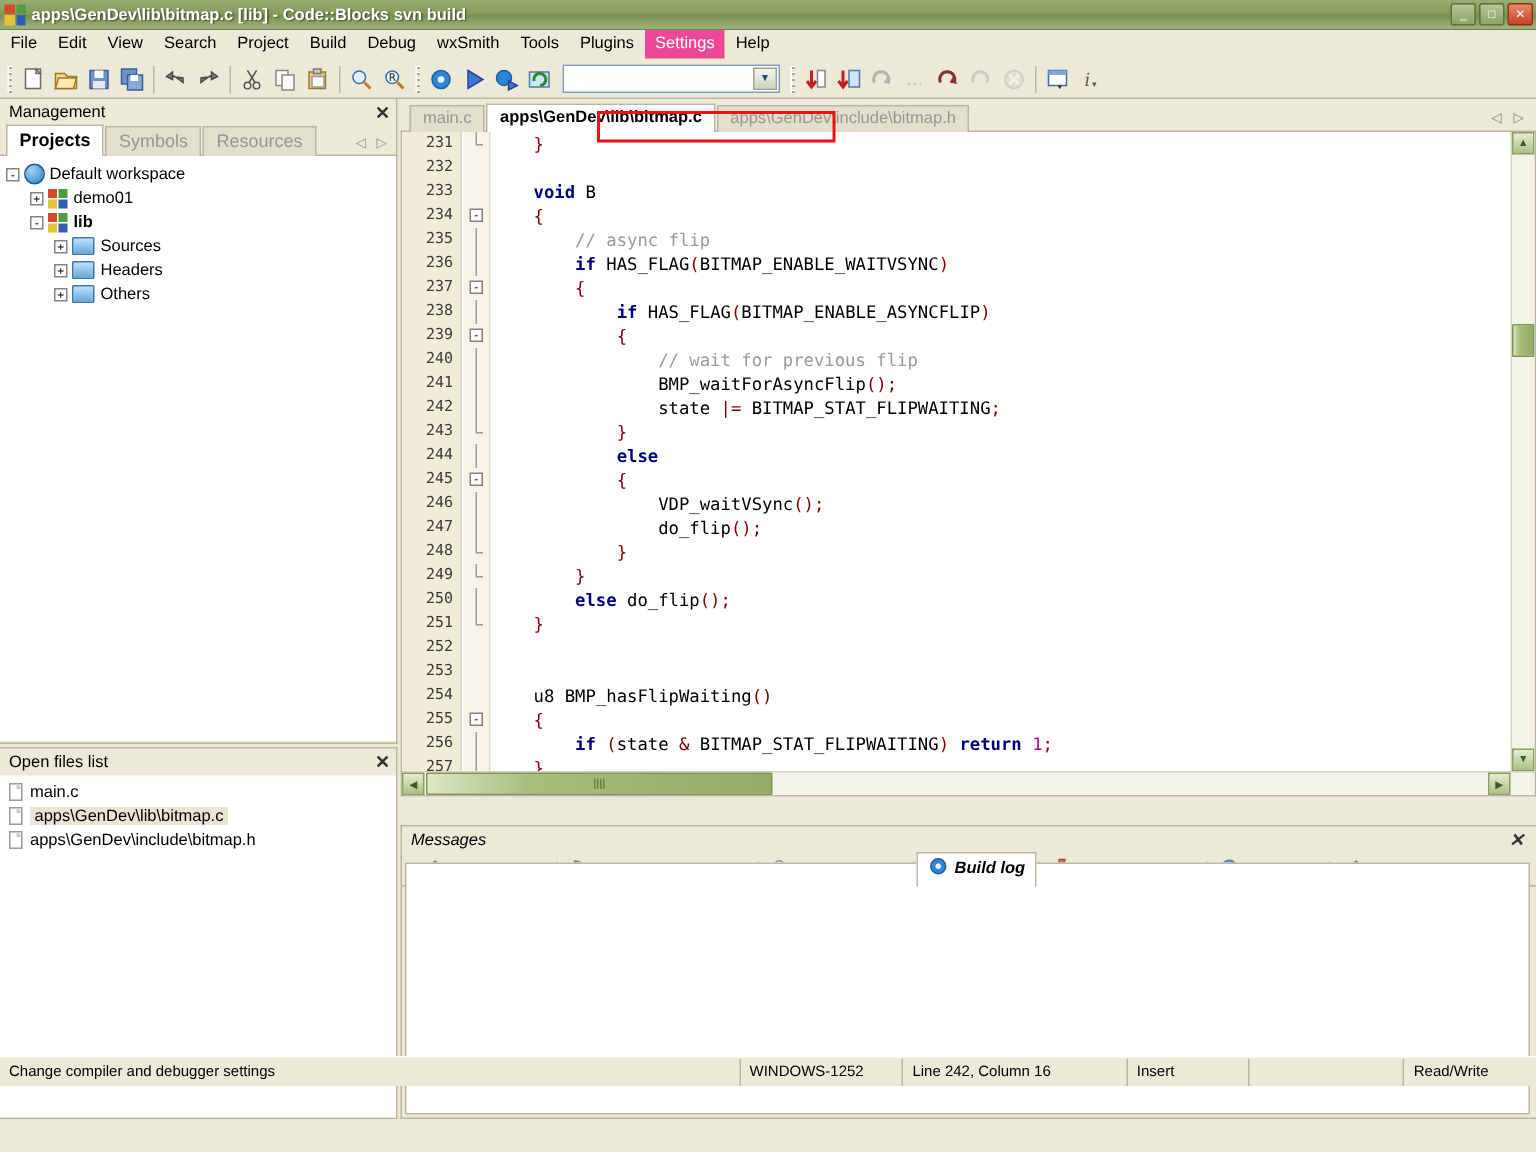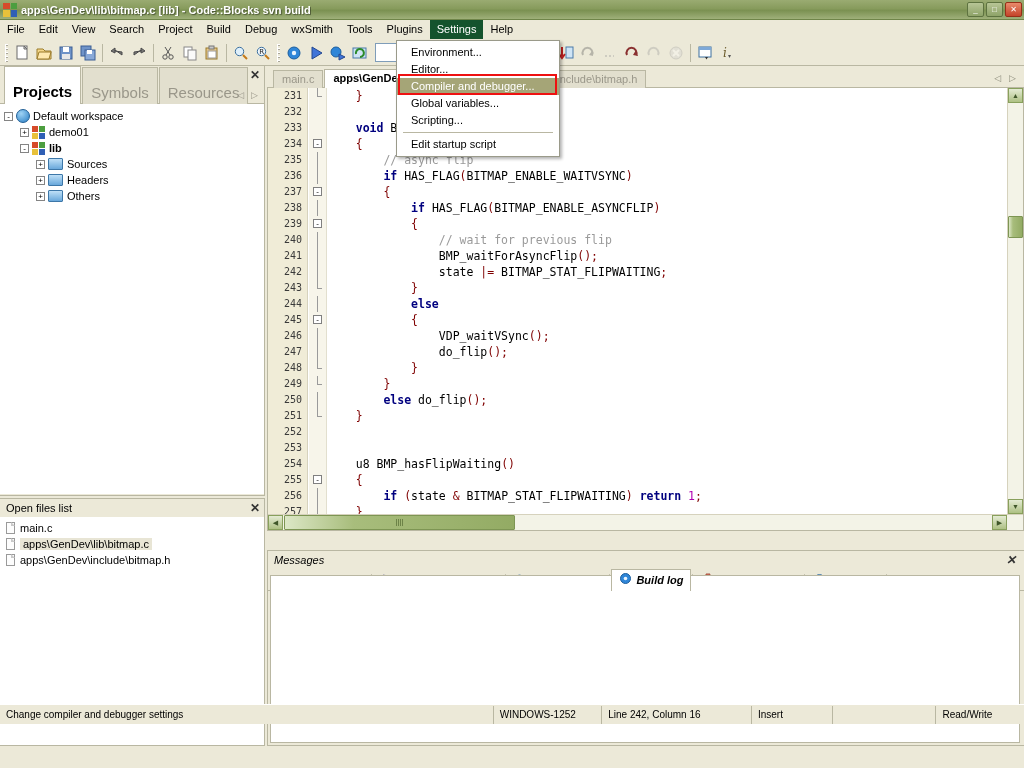--- a/index.html
+++ b/index.html
@@ -47,21 +47,21 @@
 
   
   #menubar {
     position:absolute; left:0; top:20px; width:1024px; height:20px;
     background:#ece9d8; display:flex; align-items:center;
     border-bottom:1px solid #ece9d8;
   }
   .menu-item {
     padding: 2px 7px; font-size:11px; color:#000; white-space:nowrap; line-height:15px;
   }
-  .menu-item.active { background:#14532d; color:#fff; }
+  .menu-item.active { background:#ec4899; color:#fff; }
 
   
   #toolbar {
     position:absolute; left:0; top:40px; width:1024px; height:26px;
     background:#ece9d8; border-bottom:1px solid #b9b7a2;
     display:flex; align-items:center; padding-left:2px;
   }
   .grip { width:3px; height:18px; margin:0 3px;
     background: repeating-linear-gradient(to bottom,#fff 0 1px,#aaa79a 1px 2px,transparent 2px 4px);
     border-left:1px solid #fff; flex:none;}
@@ -88,21 +88,21 @@
   .panel-head {
     height:18px; display:flex; align-items:center; justify-content:space-between;
     padding:0 4px 0 6px; font-size:11px; color:#000;
   }
   .panel-close { font-size:12px; font-weight:bold; color:#333; line-height:12px; cursor:default; }
   #mgmt-tabs {
     height:20px; display:flex; align-items:flex-end; padding-left:4px;
     border-bottom:1px solid #b9b7a2; position:relative;
   }
   .ptab {
-    font-size:15px; padding:16px 8px 3px; border:1px solid #b9b7a2; border-bottom:none;
+    font-size:12px; padding:2px 8px 3px; border:1px solid #b9b7a2; border-bottom:none;
     background:#e2dfce; color:#9a978a; margin-right:1px; position:relative; top:1px;
   }
   .ptab.sel { background:#fff; color:#000; font-weight:bold; padding-bottom:4px; }
   .tabnav { position:absolute; right:6px; bottom:3px; display:flex; gap:7px; color:#9a978a; font-size:9px; }
 
   #tree { background:#fff; height:calc(100% - 39px); overflow:hidden; padding:4px 0 0 4px; }
   .trow { display:flex; align-items:center; height:16px; font-size:11px; white-space:nowrap; }
   .tog {
     width:9px; height:9px; border:1px solid #848484; background:#fff; margin-right:3px;
     font-size:8px; line-height:7px; text-align:center; color:#000; flex:none; font-family:"Liberation Sans",sans-serif;
@@ -755,24 +755,15 @@
 
   <div id="statusbar">
     <span class="sb-cell" style="width:515px;">Change compiler and debugger settings</span>
     <span class="sb-cell" style="width:113px;">WINDOWS-1252</span>
     <span class="sb-cell" style="width:156px;">Line 242, Column 16</span>
     <span class="sb-cell" style="width:84px;">Insert</span>
     <span class="sb-cell" style="width:64px;"></span>
     <span class="sb-cell" style="width:92px;margin-left:42px;">Read/Write</span>
   </div>
 
-  <div id="settings-menu">
-      <div class="mi">Environment...</div>
-      <div class="mi">Editor...</div>
-      <div class="mi hl">Compiler and debugger...</div>
-      <div class="mi">Global variables...</div>
-      <div class="mi">Scripting...</div>
-      <div class="mi-sep"></div>
-      <div class="mi">Edit startup script</div>
-    </div>
   <div id="hl-box"></div>
 
 </div>
 
 </body></html>

